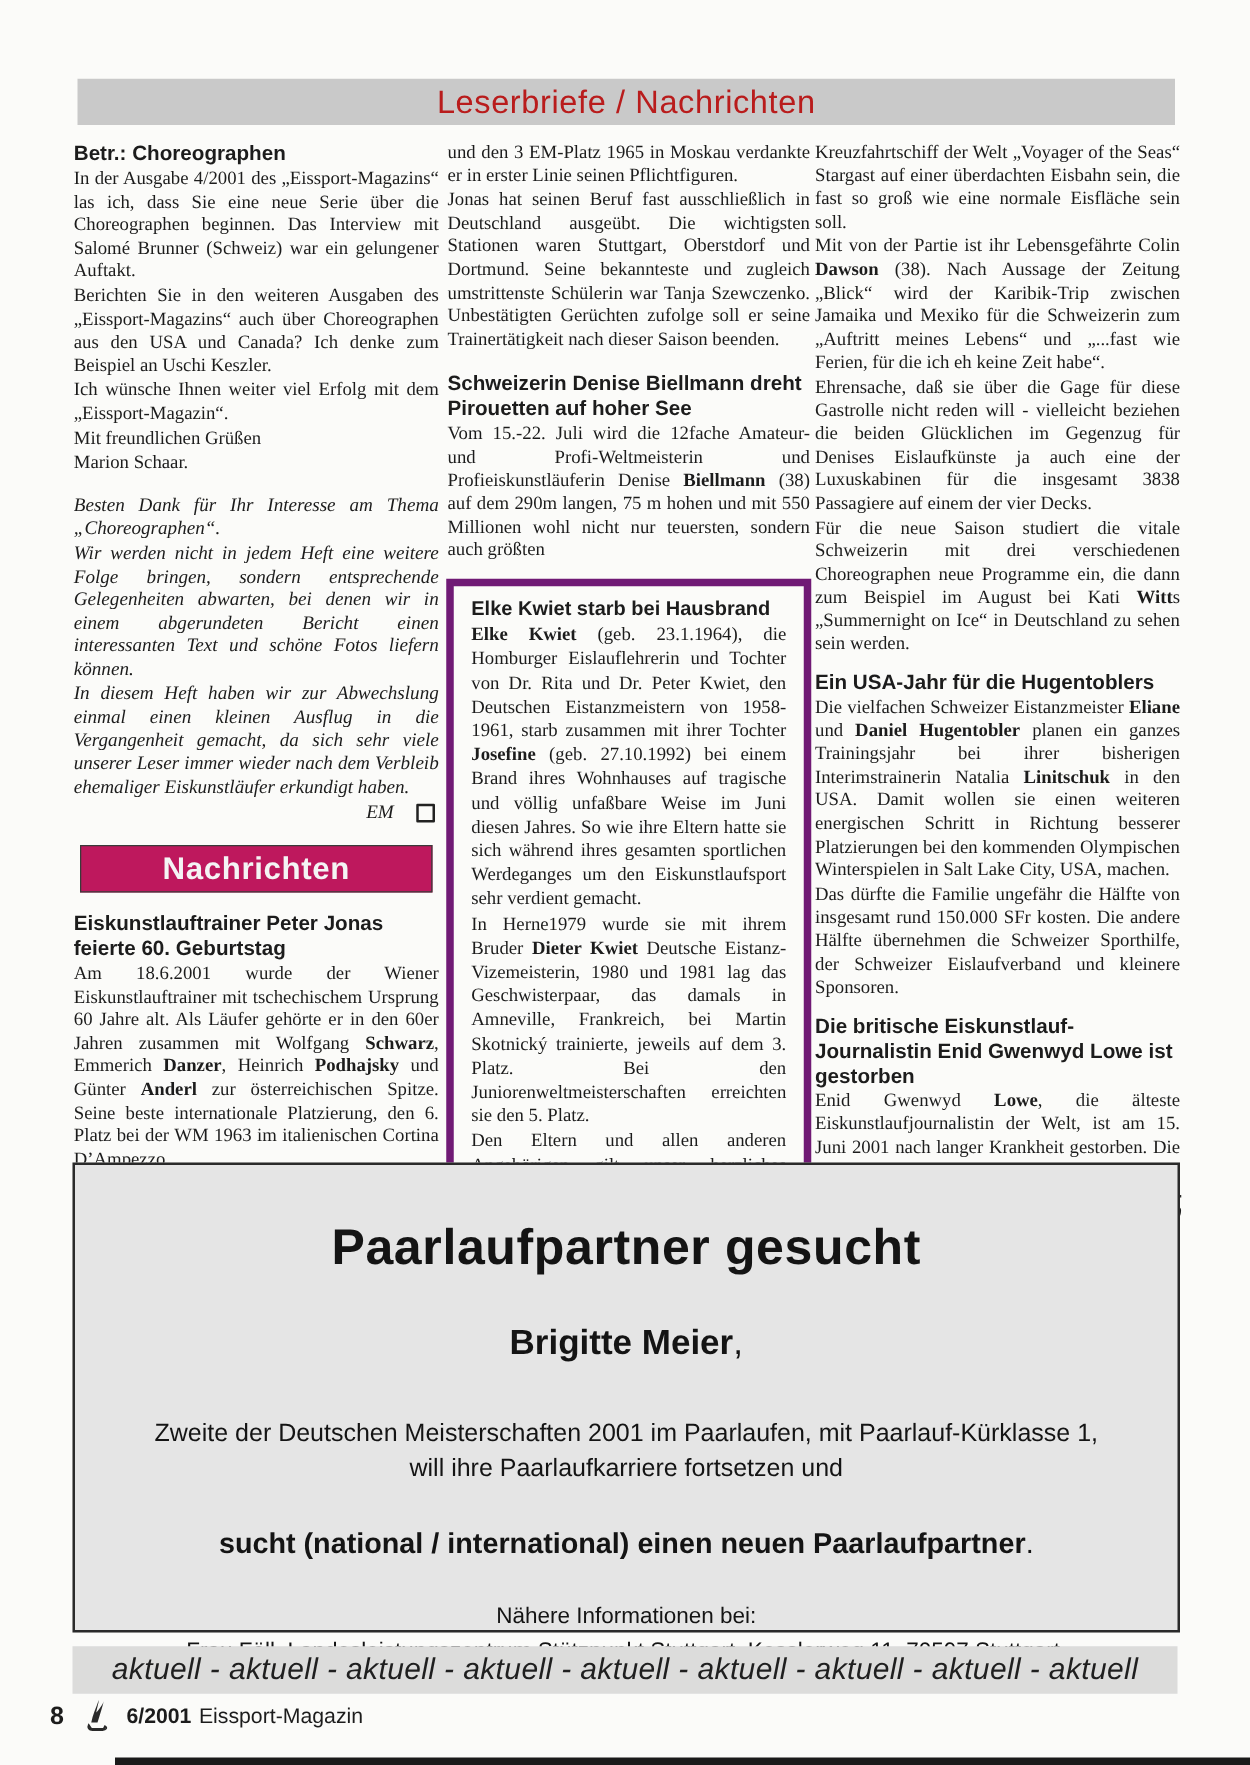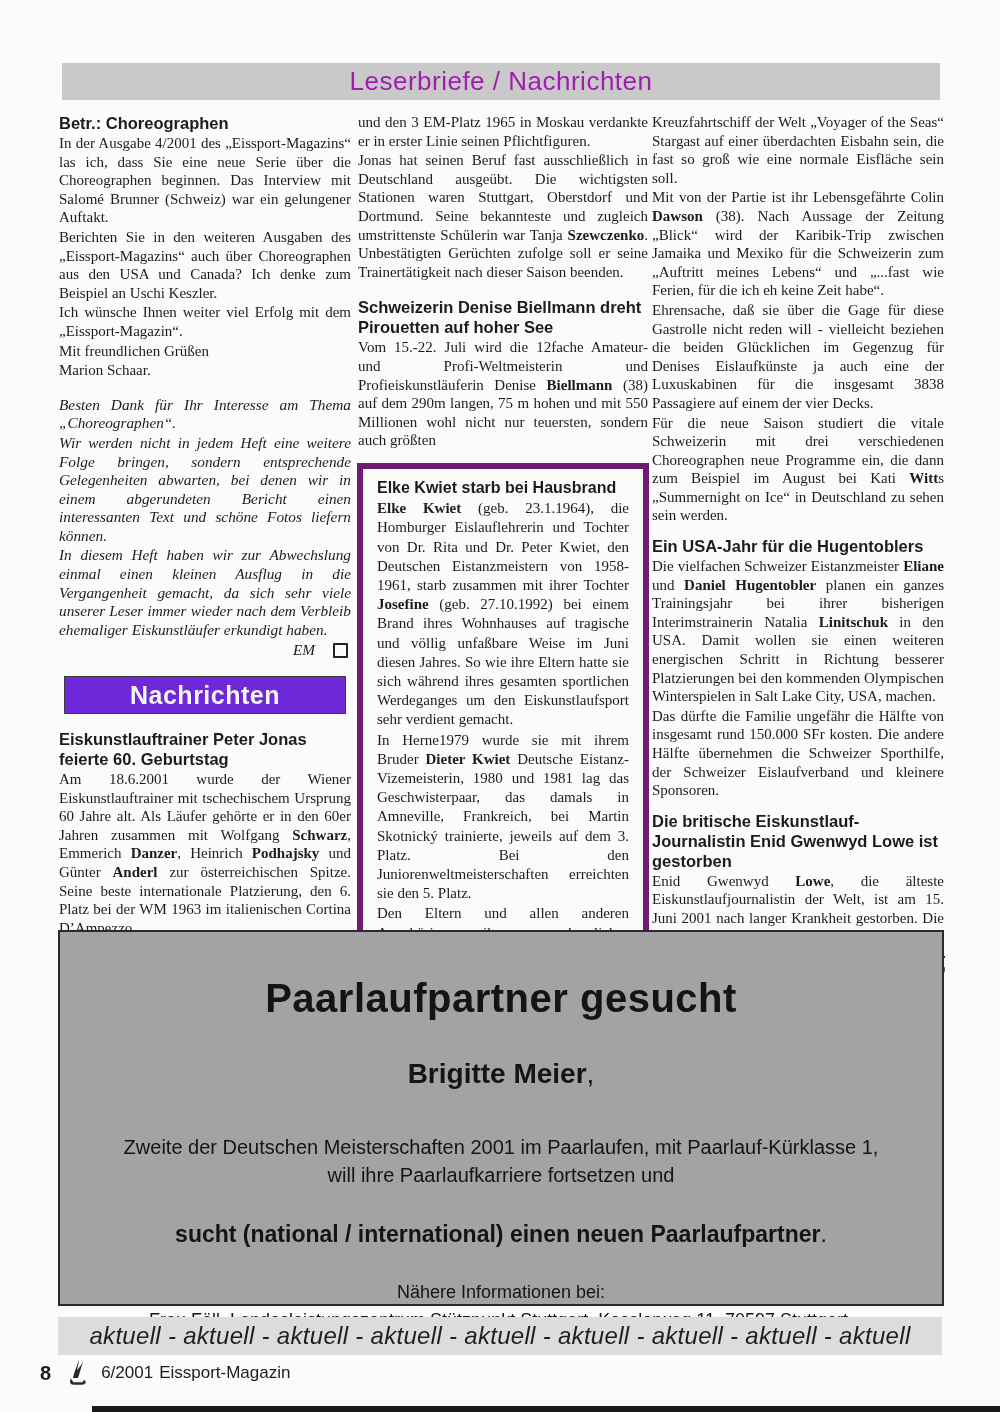--- a/index.html
+++ b/index.html
@@ -3,76 +3,76 @@
 <meta charset="utf-8">
 <style>
   html,body{margin:0;padding:0;}
   body{width:1000px;height:1412px;background:#fbfbf9;position:relative;
        font-family:"Liberation Serif", serif;color:#1c1c1c;overflow:hidden;}
   .page{position:absolute;inset:0;}
 
   
   .header-bar{position:absolute;left:62px;top:63px;width:878px;height:37px;
     background:#c9c9c9;display:flex;align-items:center;justify-content:center;}
-  .header-bar span{font-family:"Liberation Sans",sans-serif;font-size:26px;color:#a21caf;letter-spacing:0.5px;}
+  .header-bar span{font-family:"Liberation Sans",sans-serif;font-size:26px;color:#b91c1c;letter-spacing:0.5px;}
 
   
   .col{position:absolute;top:112px;font-size:15px;line-height:18.6px;text-align:justify;hyphens:auto;}
   .col1{left:58px;width:294px;}
   .col2{left:357px;width:292px;}
   .col3{left:651px;width:294px;}
 
   .col p{margin:1px;}
   .head{font-family:"Liberation Sans",sans-serif;font-weight:bold;font-size:16.5px;
         line-height:20px;text-align:left;margin:0 0 3px 0;hyphens:none;}
   .gap{height:9px;}
   .gap-lg{height:14px;}
 
   .reply{font-style:italic;font-size:15.3px;}
   .reply-sign{display:flex;justify-content:flex-end;align-items:center;gap:18px;
               margin-top:2px;padding-right:4px;font-style:italic;}
   .end-marker{display:inline-block;width:11px;height:11px;border:2px solid #222;
               border-radius:1px;background:transparent;}
 
-  .section-bar{margin:16px auto 0 auto;width:282px;height:38px;background:#6d28d9;
+  .section-bar{margin:16px auto 0 auto;width:282px;height:38px;background:#be185d;
     display:flex;align-items:center;justify-content:center;box-shadow:0 0 0 1px #3a3a3a inset;}
   .section-bar span{font-family:"Liberation Sans",sans-serif;font-weight:bold;
     font-size:25px;color:#f4f4f4;letter-spacing:0.5px;}
 
   .obit-box{margin-top:13px;border:6px solid #701a75;padding:8px 13px 14px 13px;background:#fbfbf9;}
   .obit-box .head{font-size:16px;margin-bottom:2px;}
   .obit-box p{font-size:15px;line-height:19.2px;}
 
   .continuation{margin-top:10px;display:flex;flex-direction:column;align-items:flex-end;}
   .continuation .rule{width:150px;border-top:2px solid #2a2a2a;margin-bottom:4px;}
   .continuation span{font-style:italic;font-size:14.5px;}
 
   
   .ad-box{position:absolute;left:58px;top:930px;width:882px;height:372px;
-    border:2px solid #2a2a2a;background:#a3a3a3;text-align:center;
+    border:2px solid #2a2a2a;background:#e5e5e5;text-align:center;
     font-family:"Liberation Sans",sans-serif;color:#141414;}
   .ad-title{margin-top:44px;font-size:40px;font-weight:bold;letter-spacing:0.5px;}
   .ad-name{margin-top:37px;font-size:28px;}
   .ad-line1{margin-top:43px;font-size:20px;line-height:28px;padding:0 60px;}
   .ad-line2{margin-top:32px;font-size:23px;}
   .ad-info-label{margin-top:34px;font-size:18px;}
   .ad-info-line{margin-top:7px;font-size:18px;}
 
   
   .aktuell-bar{position:absolute;left:58px;top:1317px;width:884px;height:38px;background:#dcdcdb;
     display:flex;align-items:center;justify-content:center;}
   .aktuell-bar span{font-family:"Liberation Sans",sans-serif;font-style:italic;
     font-size:24px;color:#1f1f1f;letter-spacing:0.3px;}
 
   
   .footer{position:absolute;left:40px;top:1358px;display:flex;align-items:center;
     font-family:"Liberation Sans",sans-serif;font-size:17px;color:#1c1c1c;}
   .footer .pgnum{font-weight:bold;font-size:20px;margin-right:14px;}
   .footer .logo{margin-right:10px;display:inline-flex;}
-  .footer .issue{font-weight:normal;margin-right:6px;}
+  .footer .issue{font-weight:bold;margin-right:6px;}
 
   .scan-line{position:absolute;left:92px;top:1406px;width:908px;height:6px;background:#1a1a1a;}
 </style>
 </head>
 <body>
 
 <div class="page">
 
   <div class="header-bar">
     <span>Leserbriefe / Nachrichten</span>
@@ -98,21 +98,21 @@
     <div class="section-bar">
       <span>Nachrichten</span>
     </div>
     <div class="gap-lg"></div>
     <p class="head">Eiskunstlauftrainer Peter Jonas feierte 60. Geburtstag</p>
     <p><span>Am 18.6.2001 wurde der Wiener Eiskunstlauftrainer mit tschechischem Ursprung 60 Jahre alt. Als Läufer gehörte er in den 60er Jahren zusammen mit Wolfgang </span><span style="font-weight: bold;">Schwarz</span><span>, Emmerich </span><span style="font-weight: bold;">Danzer</span><span>, Heinrich </span><span style="font-weight: bold;">Podhajsky</span><span> und Günter </span><span style="font-weight: bold;">Anderl</span><span> zur österreichischen Spitze. Seine beste internationale Platzierung, den 6. Platz bei der WM 1963 im italienischen Cortina D’Ampezzo,</span></p>
   </div>
 
   <div class="col col2">
     <p>und den 3 EM-Platz 1965 in Moskau verdankte er in erster Linie seinen Pflichtfiguren.</p>
-    <p><span>Jonas hat seinen Beruf fast ausschließlich in Deutschland ausgeübt. Die wichtigsten Stationen waren Stuttgart, Oberstdorf und Dortmund. Seine bekannteste und zugleich umstrittenste Schülerin war Tanja </span><span style="font-weight: bold;">Szewczenko</span><span>. Unbestätigten Gerüchten zufolge soll er seine Trainertätigkeit nach dieser Saison beenden.</span></p>
+    <p><span>Jonas hat seinen Beruf fast ausschließlich in Deutschland ausgeübt. Die wichtigsten Stationen waren Stuttgart, Oberstdorf und Dortmund. Seine bekannteste und zugleich umstrittenste Schülerin war Tanja </span><span style="font-weight: normal;">Szewczenko</span><span>. Unbestätigten Gerüchten zufolge soll er seine Trainertätigkeit nach dieser Saison beenden.</span></p>
     <div class="gap-lg"></div>
     <p class="head">Schweizerin Denise Biellmann dreht Pirouetten auf hoher See</p>
     <p><span>Vom 15.-22. Juli wird die 12fache Amateur- und Profi-Weltmeisterin und Profieiskunstläuferin Denise </span><span style="font-weight: bold;">Biellmann</span><span> (38) auf dem 290m langen, 75 m hohen und mit 550 Millionen wohl nicht nur teuersten, sondern auch größten</span></p>
     <div class="obit-box">
       <p class="head">Elke Kwiet starb bei Hausbrand</p>
       <p><span style="font-weight: bold;">Elke Kwiet</span><span> (geb. 23.1.1964), die Homburger Eislauflehrerin und Tochter von Dr. Rita und Dr. Peter Kwiet, den Deutschen Eistanzmeistern von 1958-1961, starb zusammen mit ihrer Tochter </span><span style="font-weight: bold;">Josefine</span><span> (geb. 27.10.1992) bei einem Brand ihres Wohnhauses auf tragische und völlig unfaßbare Weise im Juni diesen Jahres. So wie ihre Eltern hatte sie sich während ihres gesamten sportlichen Werdeganges um den Eiskunstlaufsport sehr verdient gemacht.</span></p>
       <p><span>In Herne1979 wurde sie mit ihrem Bruder </span><span style="font-weight: bold;">Dieter Kwiet</span><span> Deutsche Eistanz-Vizemeisterin, 1980 und 1981 lag das Geschwisterpaar, das damals in Amneville, Frankreich, bei Martin Skotnický trainierte, jeweils auf dem 3. Platz. Bei den Juniorenweltmeisterschaften erreichten sie den 5. Platz.</span></p>
       <p>Den Eltern und allen anderen Angehörigen gilt unser herzliches Mitgefühl.</p>
     </div>
   </div>

